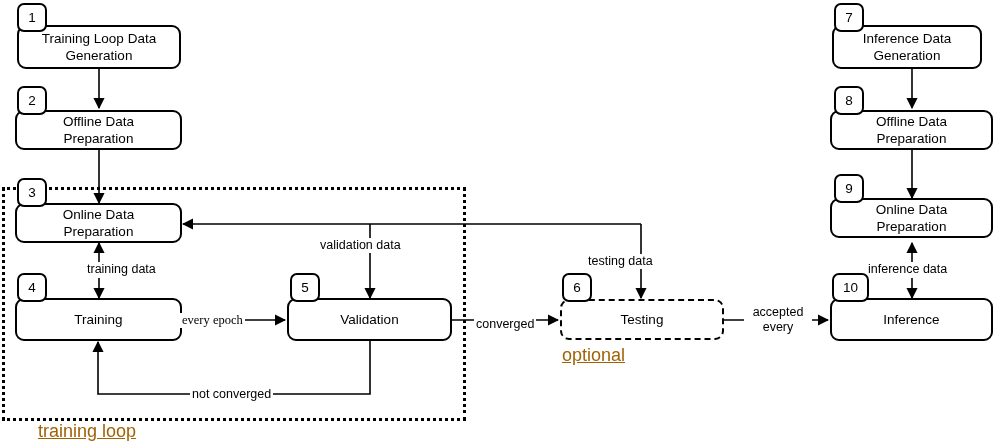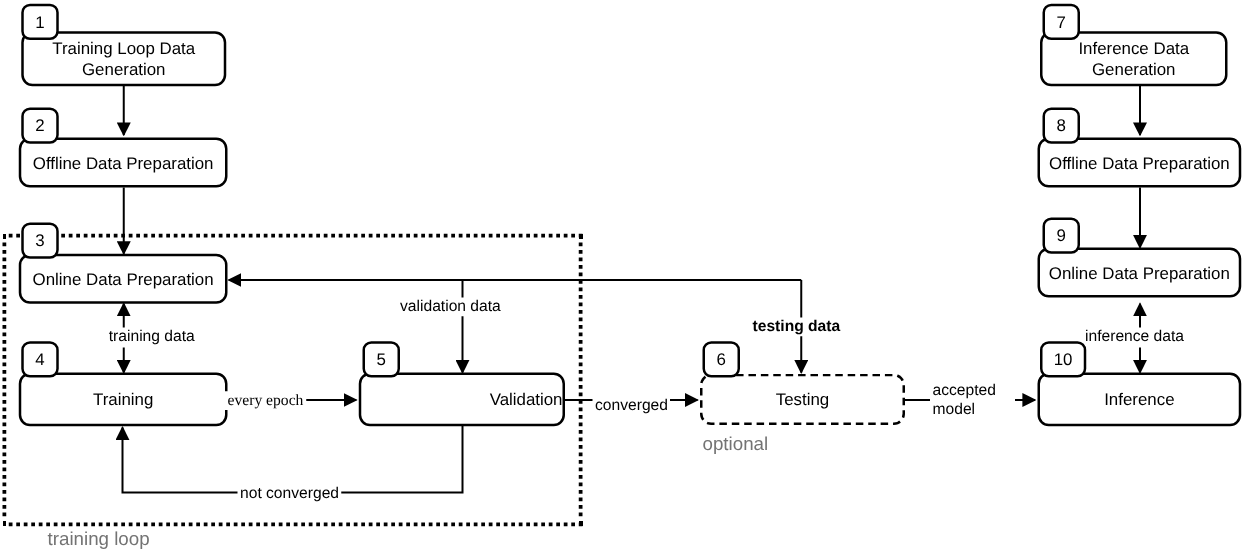--- a/index.html
+++ b/index.html
@@ -37,21 +37,21 @@
     line-height: 17px;
     color: #000000;
     z-index: 3;
   }
   .node.dashed {
     border-style: dashed;
     border-width: 2px;
     align-items: center;
   }
   .node-label {
-    padding: 0 0;
+    padding: 0 12px;
   }
   
   .badge {
     position: absolute;
     box-sizing: border-box;
     border: 2px solid #000000;
     border-radius: 7px;
     background: #ffffff;
     display: flex;
     align-items: center;
@@ -74,28 +74,30 @@
     position: absolute;
     font-size: 12.5px;
     line-height: 15px;
     color: #000000;
     background: #ffffff;
     padding: 0 2px;
     white-space: nowrap;
     z-index: 4;
   }
   .edge-label.center {
+    text-align: center;
   }
   .plain-label {
     position: absolute;
-    font-size: 15px;
+    font-size: 18px;
     line-height: 15px;
-    color: #737373;
+    color: #a16207;
     white-space: nowrap;
     z-index: 4;
+    text-decoration: underline;
   }
 </style>
 </head>
 <body>
 
 <div id="canvas">
 
   <div class="region" style="left:2px; top:187px; width:464px; height:234px;"></div>
 
   <svg id="svg-layer" viewBox="0 0 997 443" xmlns="http://www.w3.org/2000/svg">
@@ -151,21 +153,21 @@
   <div class="node" style="left:15px; top:203px; width:167px; height:40px;">
     <span class="node-label">Online Data Preparation</span>
   </div>
 
   <div class="badge" style="left:17px; top:273px; width:30px;">4</div>
   <div class="node" style="left:15px; top:298px; width:167px; height:43px;">
     <span class="node-label">Training</span>
   </div>
 
   <div class="badge" style="left:290px; top:273px; width:30px;">5</div>
-  <div class="node" style="left:287px; top:298px; width:165px; height:43px;justify-content:flex-end;">
+  <div class="node" style="left:287px; top:298px; width:165px; height:43px;">
     <span class="node-label">Validation</span>
   </div>
 
   <div class="badge" style="left:562px; top:273px; width:30px;">6</div>
   <div class="node dashed" style="left:560px; top:299px; width:164px; height:41px;">
     <span class="node-label">Testing</span>
   </div>
   <div class="plain-label" style="left:562px; top:348px;">optional</div>
 
   <div class="badge" style="left:834px; top:3px; width:30px;">7</div>
@@ -185,30 +187,30 @@
 
   <div class="badge" style="left:832px; top:273px; width:37px;">10</div>
   <div class="node" style="left:830px; top:298px; width:163px; height:43px;">
     <span class="node-label">Inference</span>
   </div>
 
   <div class="edge-label" style="left:53px; top:262px;margin-left:32px;">training data</div>
 
   <div class="edge-label" style="left:318px; top:238px;">validation data</div>
 
-  <div class="edge-label" style="left:600px; top:254px;font-weight:bold;">testing data</div>
+  <div class="edge-label" style="left:586px; top:254px;">testing data</div>
 
   <div class="edge-label" style="left:866px; top:262px;text-align:center;">inference data</div>
 
   <div class="edge-label" style="left:180px; top:313px;font-family:Liberation Serif, serif;">every epoch</div>
 
   <div class="edge-label" style="left:474px; top:317px;">converged</div>
 
   <div class="edge-label" style="left:190px; top:387px;">not converged</div>
 
   <div class="edge-label center" style="left:744px; top:305px; width:64px;">
     <div>accepted</div>
-    <div>model</div>
+    <div>every</div>
   </div>
 
   <div class="plain-label" style="left:10px; top:424px;margin-left:28px;">training loop</div>
 
 </div>
 
 </body></html>

